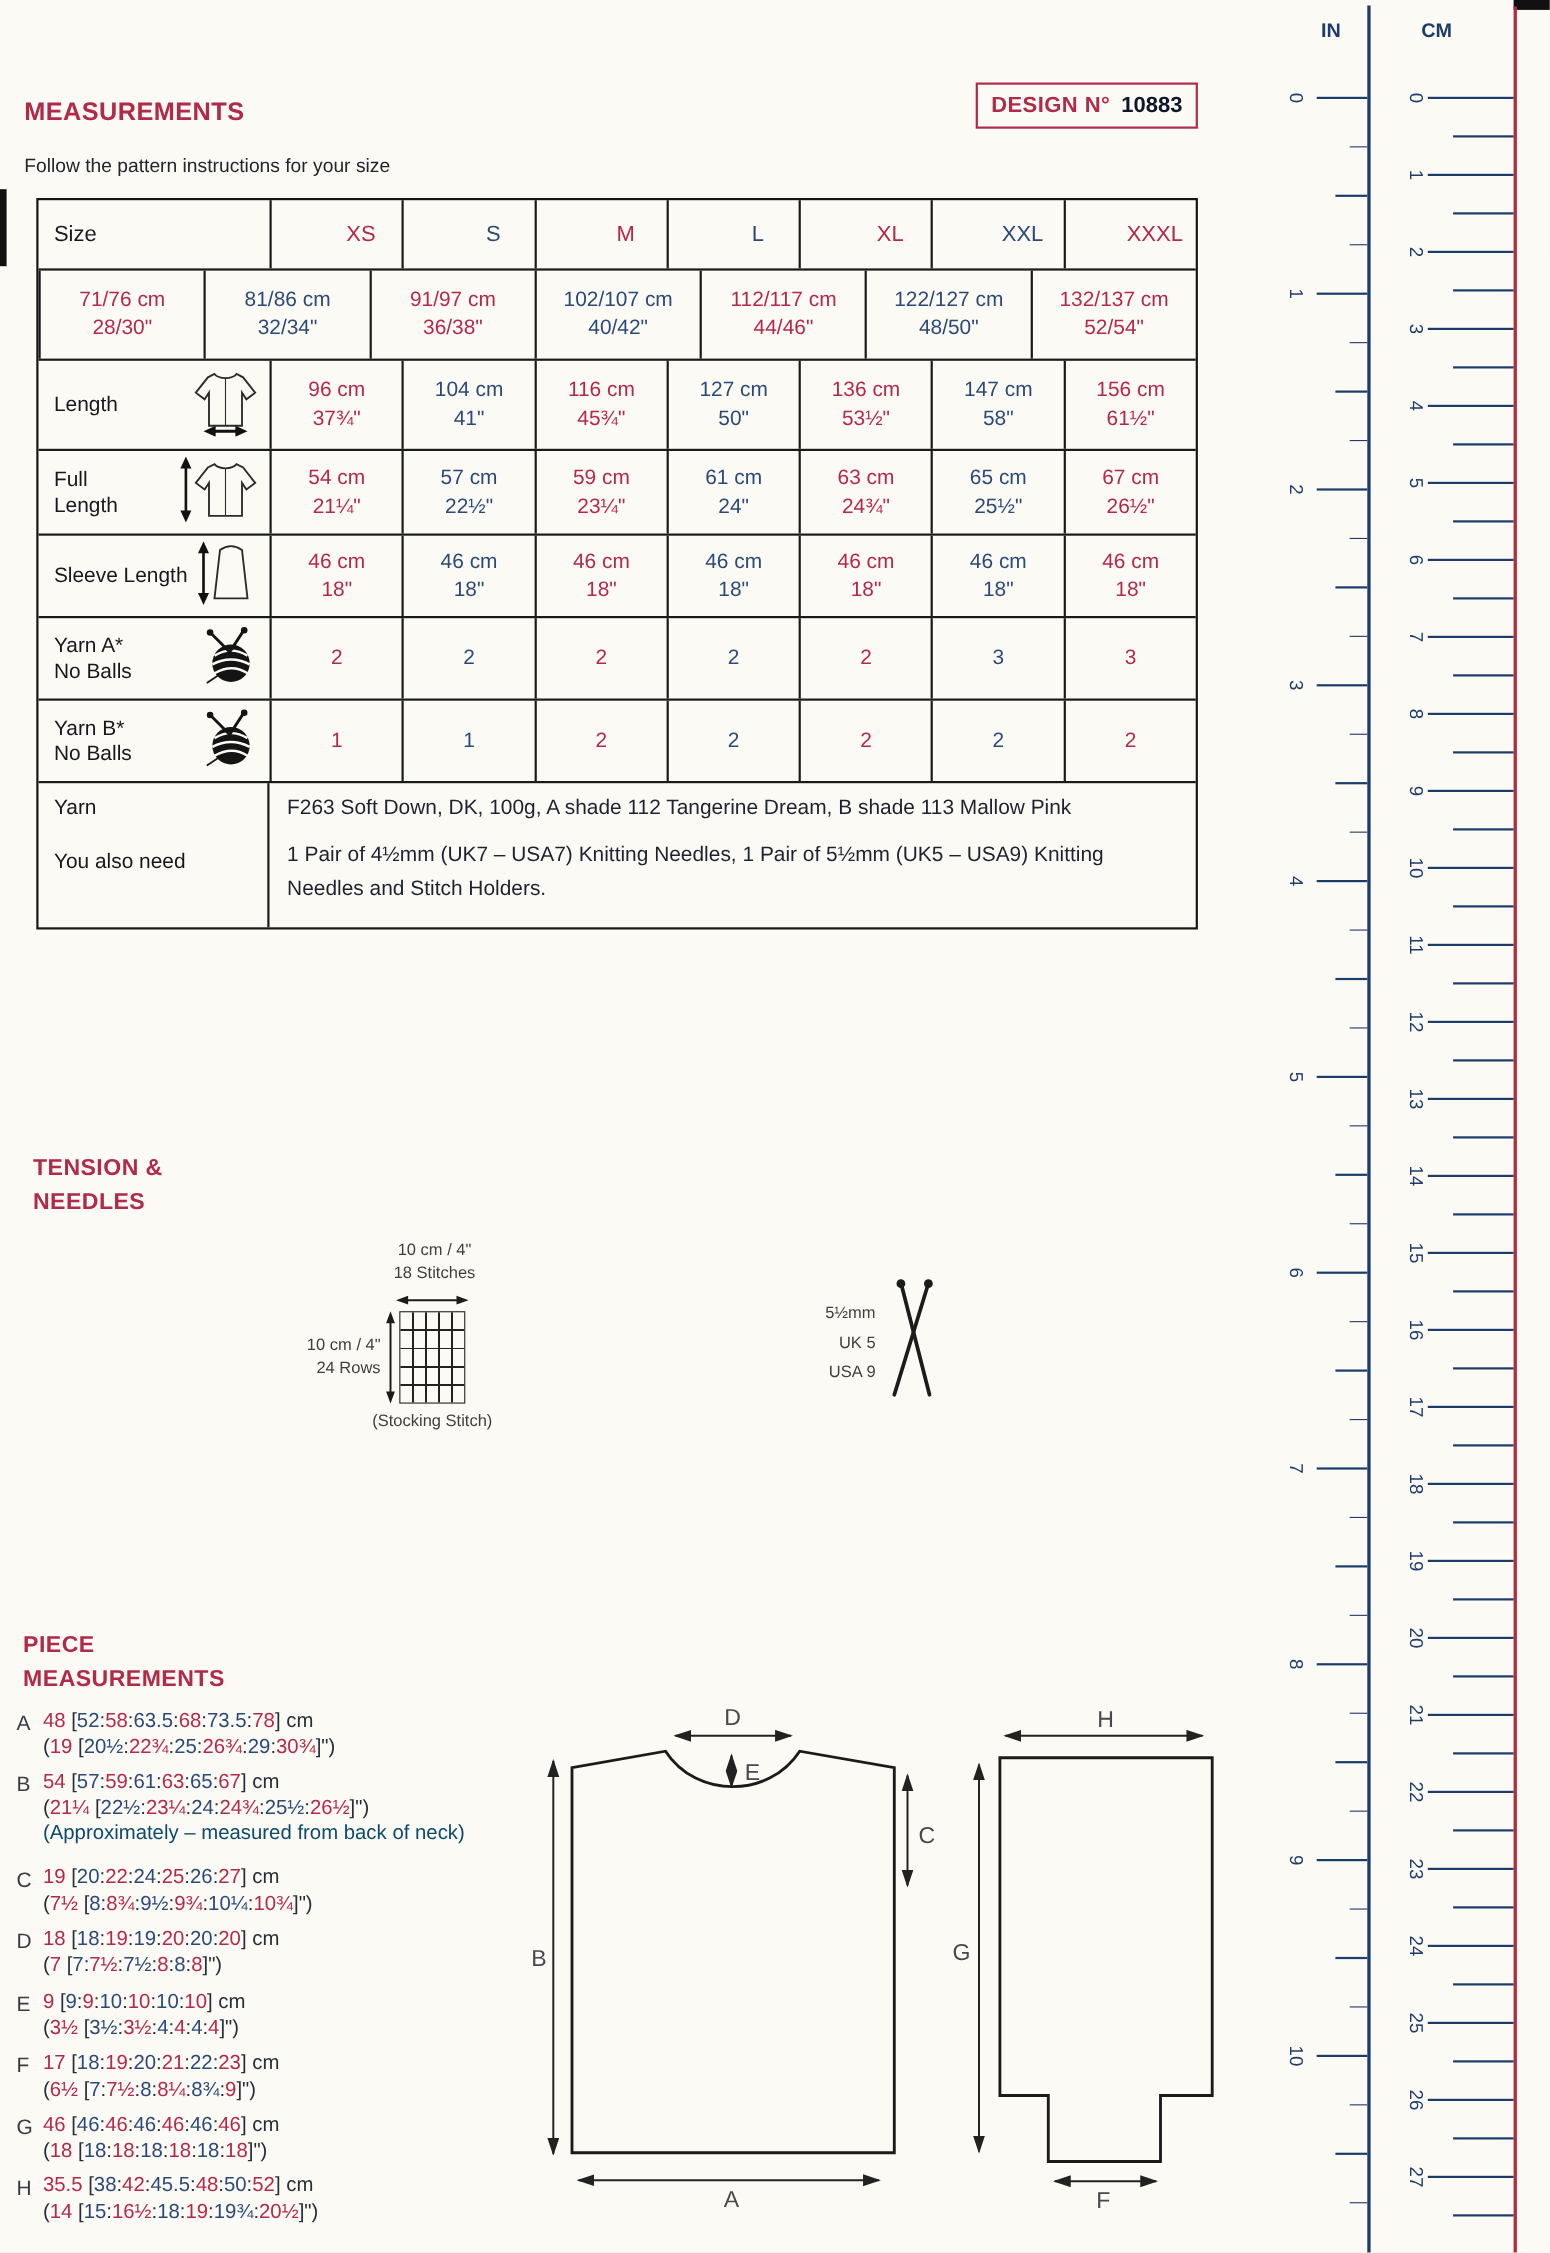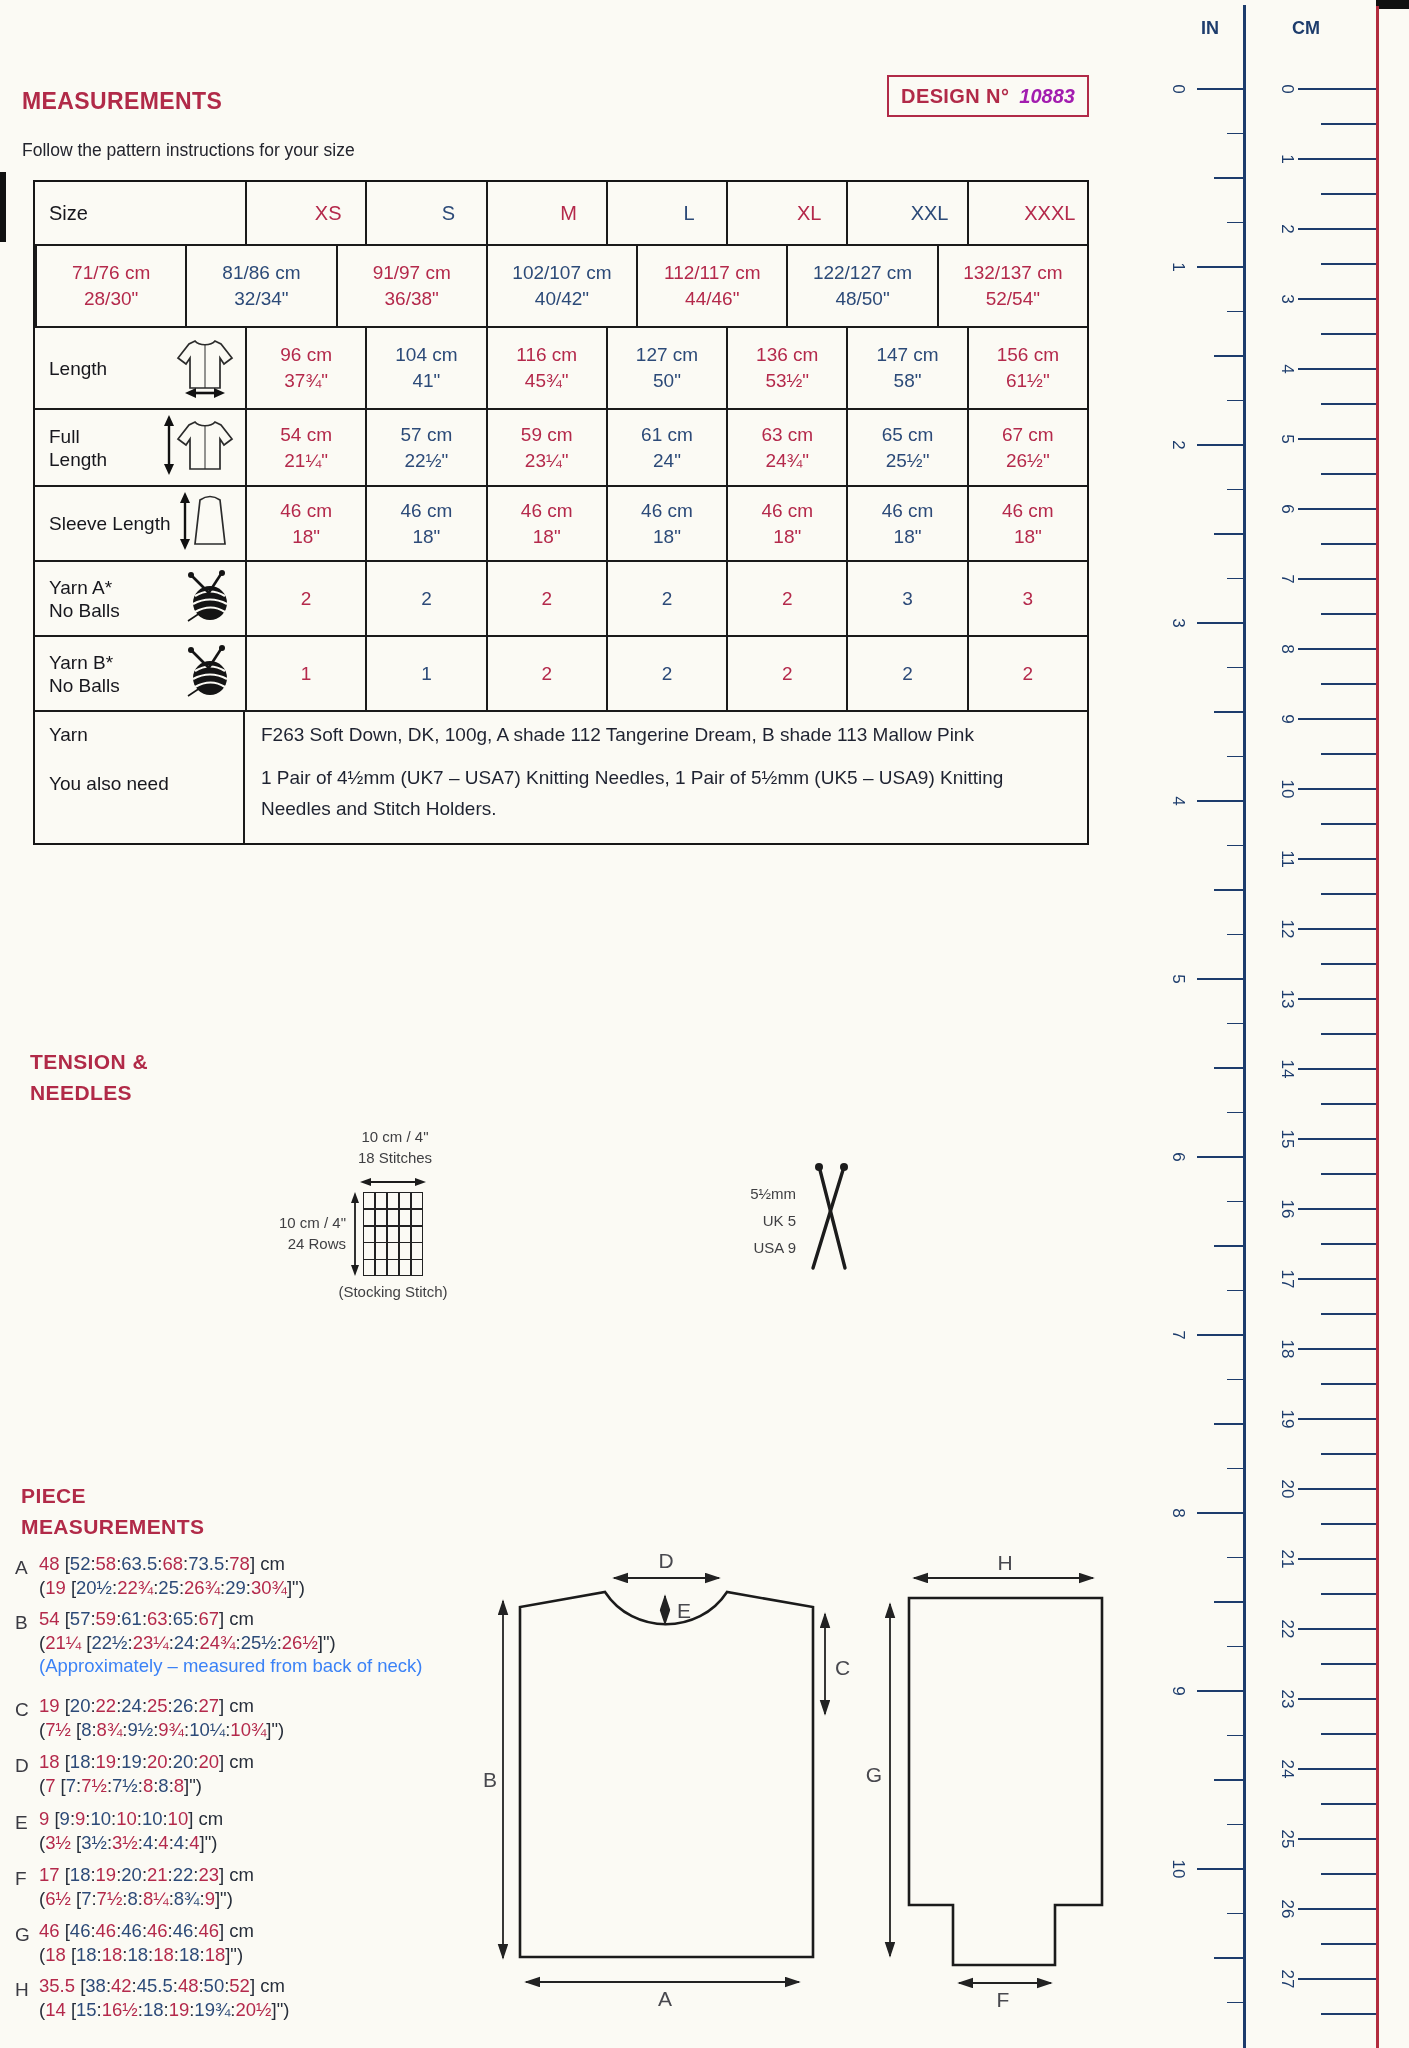--- a/index.html
+++ b/index.html
@@ -5,21 +5,21 @@
   html,body{margin:0;padding:0;background:#e8e8e8;}
   .page{position:relative;width:1409px;height:2048px;background:#fbfaf4;
         font-family:"Liberation Sans",sans-serif;overflow:hidden;margin:0 auto;}
   .abs{position:absolute;}
   
   .h-red{color:#b12a48;font-weight:bold;letter-spacing:.4px;}
   .title{font-size:23px;}
   .subtitle{font-size:17.5px;color:#23242d;}
   .design-box{border:2.4px solid #b12a48;display:flex;align-items:center;justify-content:center;
               gap:10px;font-size:20px;font-weight:bold;background:#fbfaf4;}
-  .design-box .num{color:#a21caf;font-style:italic;}
+  .design-box .num{color:#0f172a;}
   
   .size-table{border:2.6px solid #161616;background:#fbfaf4;}
   .t-row{display:flex;box-sizing:border-box;}
   .t-row + .t-row{border-top:2.2px solid #1a1a1a;}
   .t-label{width:210px;box-sizing:border-box;display:flex;align-items:center;padding-left:14px;
            font-size:19px;color:#17171d;}
   .t-label .lab-lines{line-height:23px;}
   .t-label .icon{margin-left:auto;margin-right:9px;display:block;}
   .t-val{flex:1;border-left:2.2px solid #1a1a1a;display:flex;flex-direction:column;
          align-items:center;justify-content:center;font-size:19px;line-height:26px;box-sizing:border-box;text-align:center;}
@@ -38,21 +38,21 @@
   .sec-head{font-size:21px;line-height:31px;}
   .diag-txt{font-size:15px;color:#3f3f42;line-height:21px;}
   .swatch-grid{box-sizing:border-box;border:1.7px solid #222;
     background-image:
       repeating-linear-gradient(to right, transparent 0 10.4px, #222 10.4px 12px),
       repeating-linear-gradient(to bottom, transparent 0 15.2px, #222 15.2px 16.8px);}
   
   .pm-item{position:absolute;display:flex;}
   .pm-letter{width:24px;font-size:19px;color:#3a3a42;padding-top:5px;}
   .pm-lines{font-size:18.5px;line-height:23.5px;white-space:nowrap;}
-  .pm-note{color:#3b82f6;}
+  .pm-note{color:#0c4a6e;}
   
   .tick{position:absolute;background:#1d3c6c;}
   .ruler-num{position:absolute;transform:translate(-50%,-50%) rotate(90deg);
              font-size:17px;color:#1d3c6c;white-space:nowrap;}
   .ruler-head{font-size:18px;font-weight:bold;color:#1d3c6c;text-align:center;width:50px;}
   .black-mark{background:#111;}
   svg text{font-family:"Liberation Sans",sans-serif;}
 </style>
 </head>
 <body>

